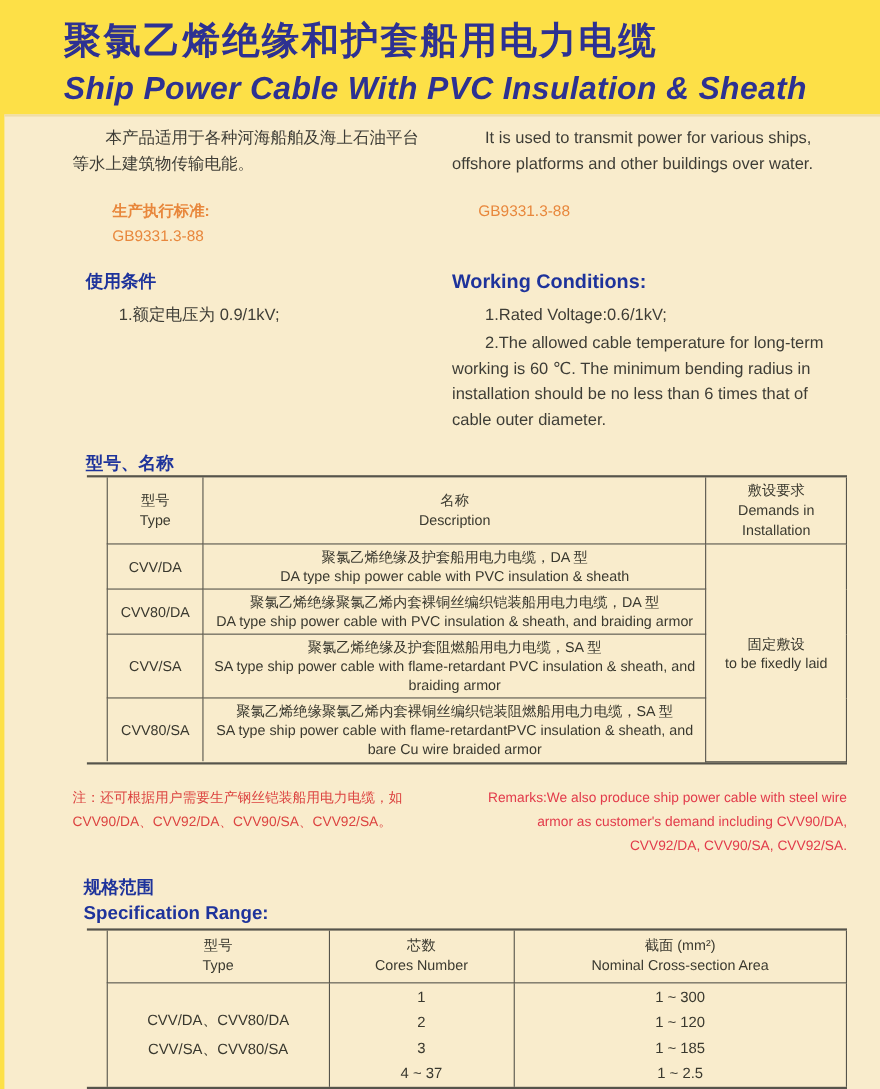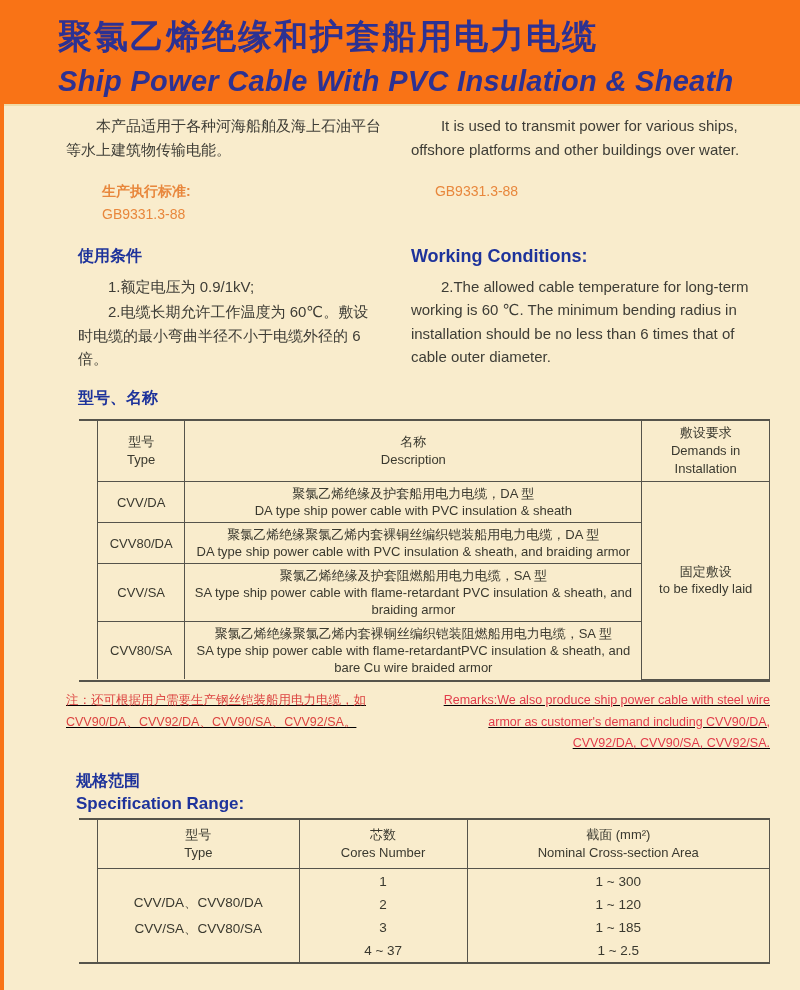--- a/index.html
+++ b/index.html
@@ -1,17 +1,17 @@
 <!DOCTYPE html>
 <html><head>
 <meta charset="utf-8">
 <style>
   * { margin:0; padding:0; box-sizing:border-box; }
   body { background:#ffffff; font-family:"Liberation Sans","DejaVu Sans",sans-serif; }
-  .page { position:relative; width:800px; height:990px; background:#f97316; overflow:hidden; }
+  .page { position:relative; width:800px; height:990px; background:#fde047; overflow:hidden; }
 
   
   .header { padding:14px 0 0 58px; }
   .title-cn { font-size:34px; font-weight:bold; color:#2D3192; letter-spacing:2px; }
   .title-en { font-size:29px; font-weight:bold; font-style:italic; color:#2D3192; margin-top:5px; letter-spacing:0.3px; }
 
   
   .panel { position:absolute; top:104px; left:4px; right:0; bottom:0;
            background:#F9ECCC; border-top:2px solid #EFDCA8;
            padding:8px 30px 0 62px; }
@@ -44,21 +44,21 @@
   tr:first-child td { border-top:none; }
   tr:last-child td { border-bottom:none; }
   .cell-line { line-height:17px; }
   .head-cell div { line-height:18px; }
   .t1 .c-type { width:13%; }
   .t1 .c-desc { width:68%; }
   .t1 .c-demand { width:19%; }
   .t1 td { height:38px; }
   .t1 tr.head td { height:52px; }
 
-  .notes { display:flex; margin-top:8px; font-size:12.5px; line-height:1.75;text-decoration:underline; }
+  .notes { display:flex; margin-top:20px; font-size:12.5px; line-height:1.75; }
   .note-cn { width:48%; color:#DC4340; padding-right:10px; }
   .note-en { width:52%; color:#E23B4B; padding-left:24px;text-align:right; }
 
   .t2 .c-type { width:30%; }
   .t2 .c-cores { width:25%; }
   .t2 .c-sect { width:45%; }
   .t2 tr.head td { height:48px; border-bottom:1px solid #56544B; }
   .t2 tr.body td { border-top:none; height:94px; padding:0; }
   .stack div { line-height:23px; font-size:13.5px; color:#3A392F; }
   .type-stack div { line-height:26px; font-size:13.5px; color:#3A392F; }
@@ -88,31 +88,31 @@
         <div class="standard standard-en">
           <div>GB9331.3-88</div>
         </div>
       </div>
     </div>
 
     <div class="two-col sec">
       <div class="col-l" style="padding-left:12px;">
         <div class="h-cn">使用条件</div>
         <p class="cond-item">1.额定电压为 0.9/1kV;</p>
-        <p class="cond-item">2.电缆长期允许工作温度为 60℃。敷设时电缆的最小弯曲半径不小于电缆外径的 6 倍。</p>
       </div>
       <div class="col-r">
         <div class="h-en">Working Conditions:</div>
+        <p class="cond-item">1.Rated Voltage:0.6/1kV;</p>
         <p class="cond-item">2.The allowed cable temperature for long-term working is 60 ℃. The minimum bending radius in installation should be no less than 6 times that of cable outer diameter.</p>
       </div>
     </div>
 
     <div class="sec" style="margin-top:16px;">
       <div style="padding-left:12px;">
-        <div class="h-cn" style="margin-bottom:10px;">型号、名称</div>
+        <div class="h-cn" style="margin-bottom:0;">型号、名称</div>
       </div>
       <div class="tbl-wrap">
         <table class="t1">
           <tbody>
               <tr class="head">
             <td class="c-type head-cell">
               <div>型号</div>
               <div>Type</div>
             </td>
             <td class="c-desc head-cell">

